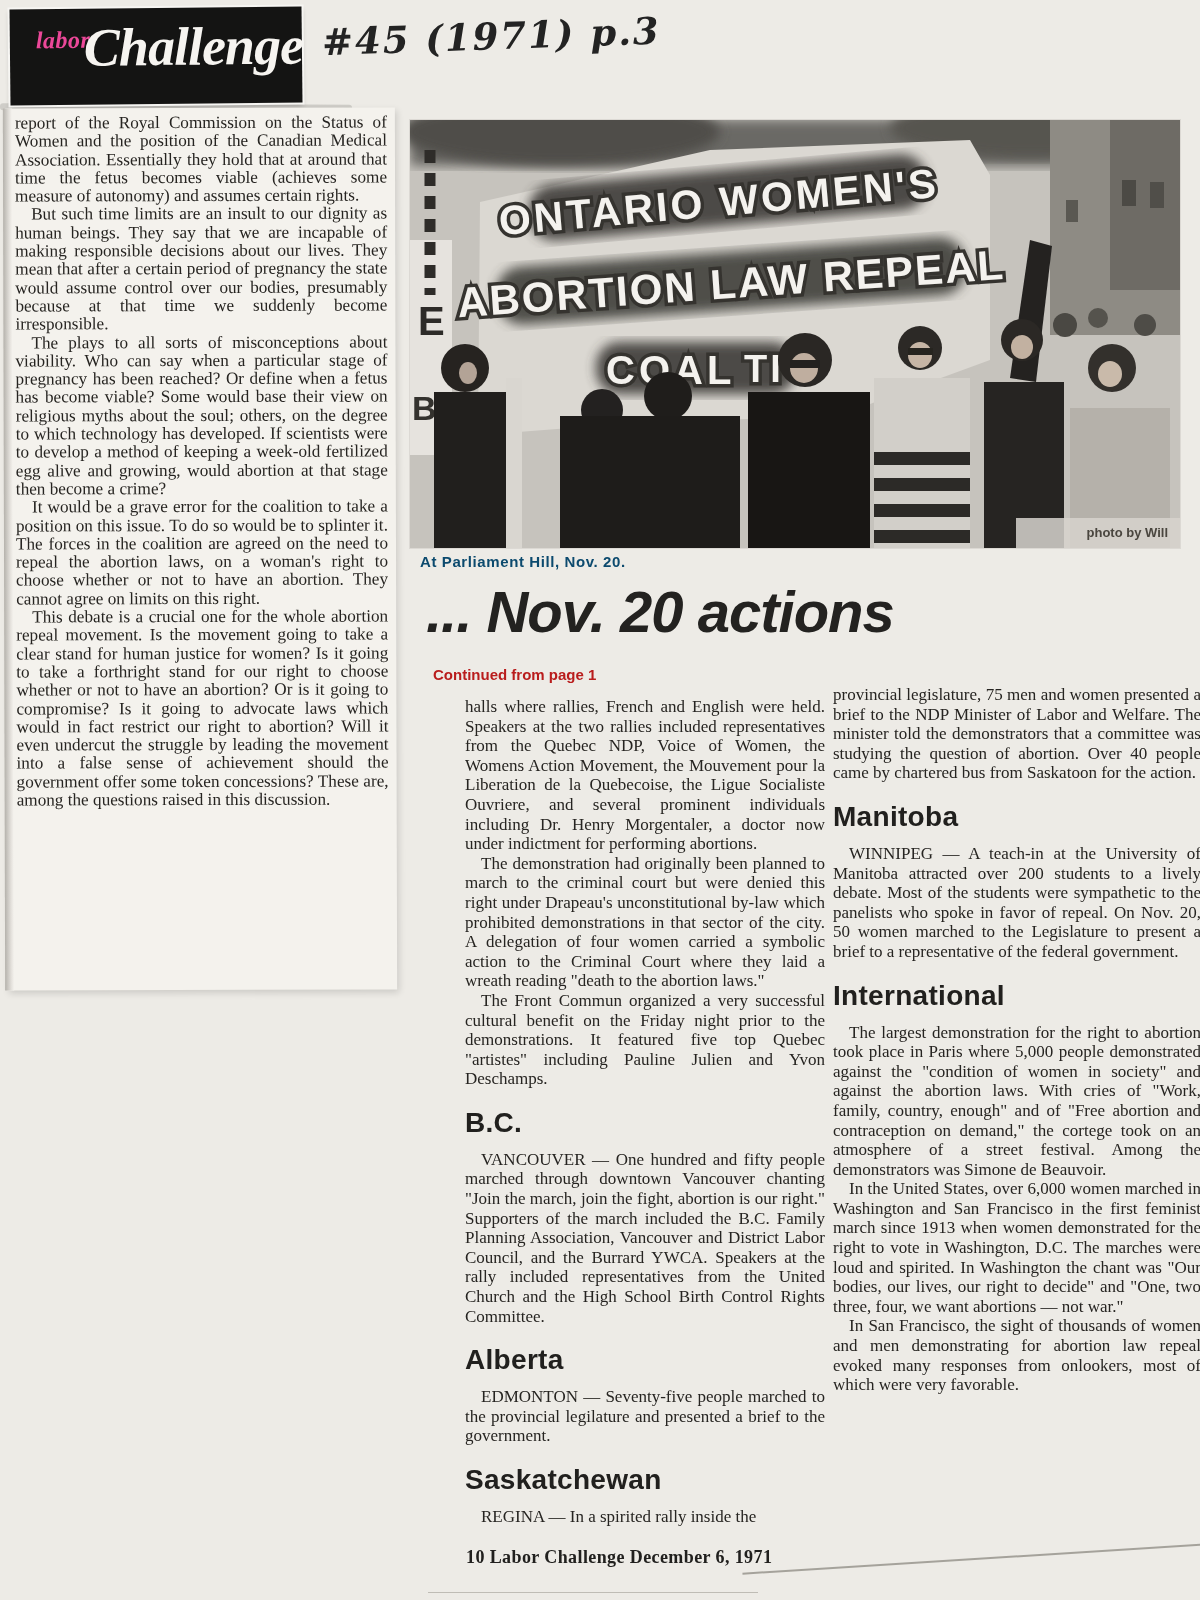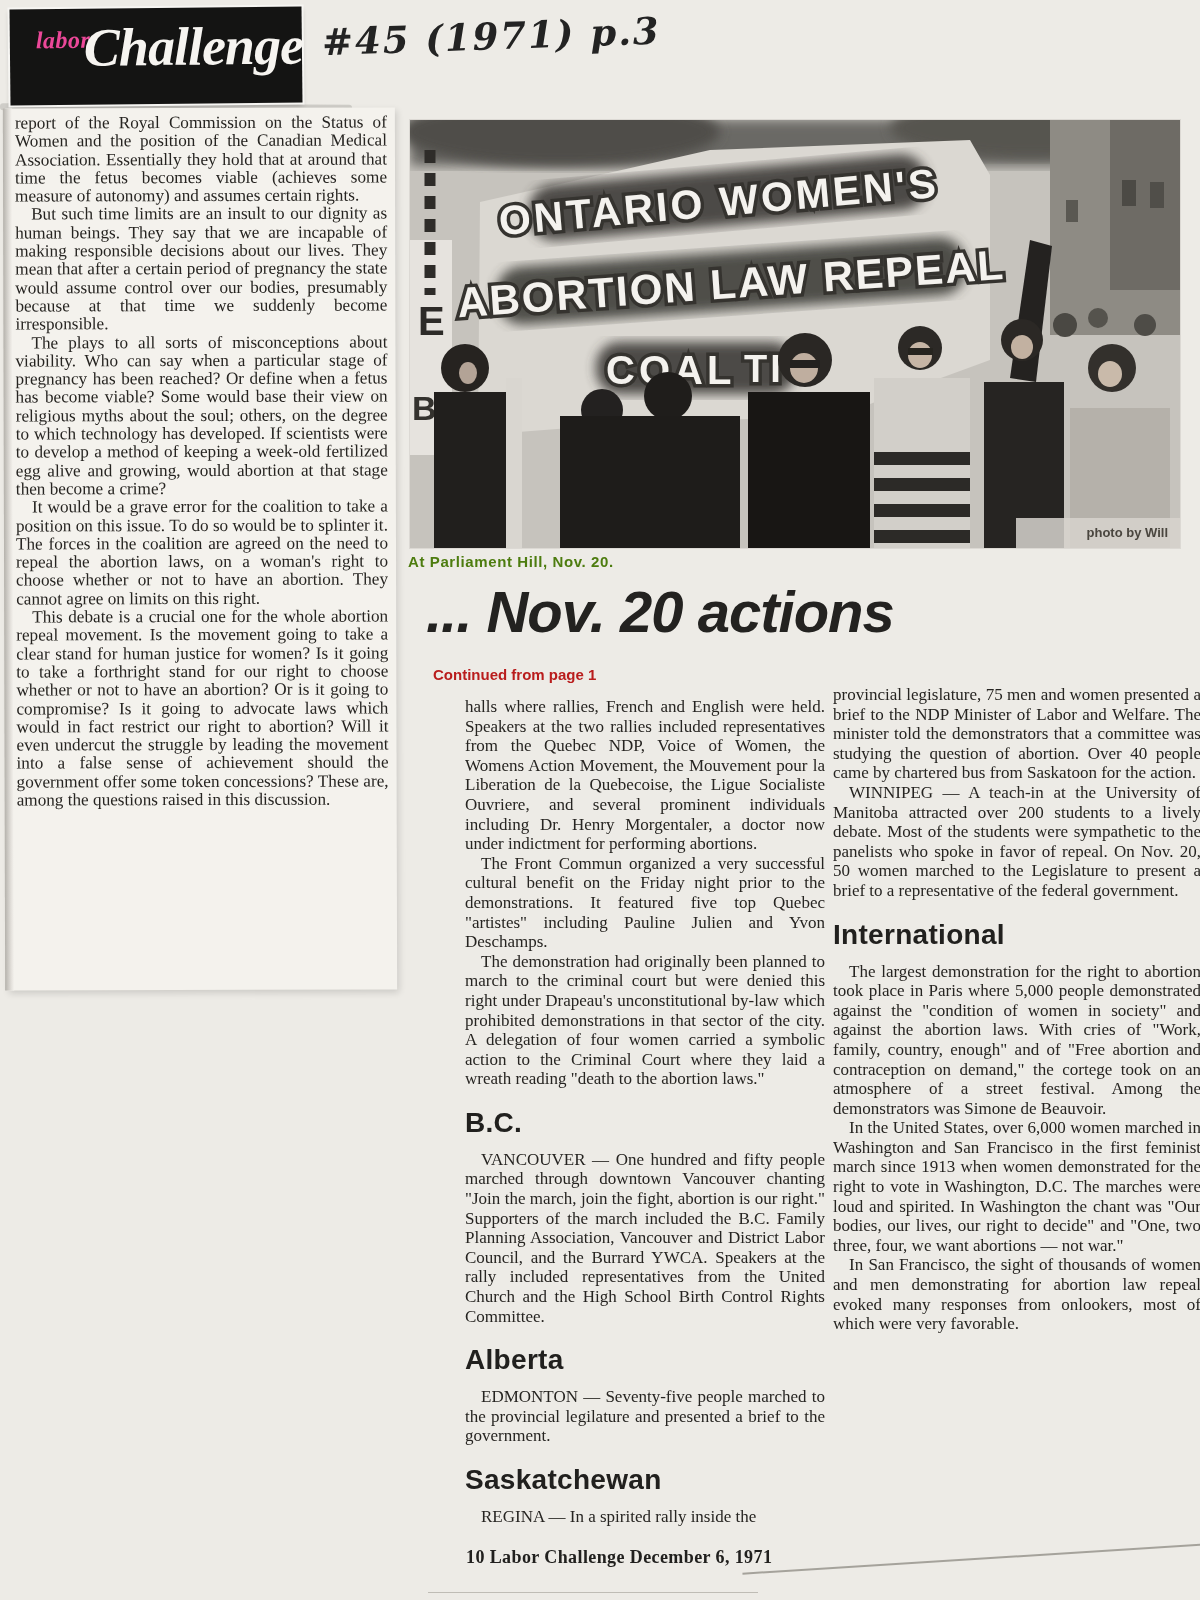--- a/index.html
+++ b/index.html
@@ -33,22 +33,22 @@
 
   
   .left-col{position:absolute;left:10px;top:6px;width:372px;
         font-size:17.2px;line-height:18.3px;text-align:justify;}
   .para{margin:0;text-indent:16px;}
   .left-col .para:first-child{text-indent:0;}
 
   
   .photo-wrap{position:absolute;left:410px;top:120px;width:770px;height:428px;
         box-shadow:0 0 0 1px #dcd9d4;}
-  .photo-caption{position:absolute;left:408px;top:553px;
-        font:700 15px "Liberation Sans", sans-serif;color:#4d7c0f;letter-spacing:.6px;text-align:center;}
+  .photo-caption{position:absolute;left:420px;top:553px;
+        font:700 15px "Liberation Sans", sans-serif;color:#0c4a6e;letter-spacing:.6px;text-align:center;}
 
   
   .headline{position:absolute;left:426px;top:578px;width:740px;
         font:italic 700 58px "Liberation Sans", sans-serif;color:#232220;letter-spacing:-1px;}
   .continued{position:absolute;left:433px;top:666px;
         font:700 15px "Liberation Sans", sans-serif;color:#b91c1c;}
   .textcol{position:absolute;width:360px;font-size:17px;line-height:19.6px;text-align:justify;}
   .textcol .para:first-child{text-indent:0;}
   .col1{left:433px;top:697px;margin-left:32px;}
   .col2{left:801px;top:685px;width:368px;margin-left:32px;}
@@ -167,31 +167,32 @@
       <text x="758" y="417" text-anchor="end" font-family="Liberation Sans, sans-serif" font-size="13" font-weight="700" fill="#4a463f">photo by Will</text>
     </svg>
   </div>
   <div class="photo-caption">At Parliament Hill, Nov. 20.</div>
 
   <div class="headline">... Nov. 20 actions</div>
   <div class="continued">Continued from page 1</div>
 
   <div class="textcol col1">
       <p class="para">halls where rallies, French and English were held. Speakers at the two rallies included representatives from the Quebec NDP, Voice of Women, the Womens Action Movement, the Mouvement pour la Liberation de la Quebecoise, the Ligue Socialiste Ouvriere, and several prominent individuals including Dr. Henry Morgentaler, a doctor now under indictment for performing abortions.</p>
+      <p class="para">The demonstration had originally been planned to march to the criminal court but were denied this right under Drapeau's unconstitutional by-law which prohibited demonstrations in that sector of the city. A delegation of four women carried a symbolic action to the Criminal Court where they laid a wreath reading "death to the abortion laws."</p>
       <p class="para">The Front Commun organized a very successful cultural benefit on the Friday night prior to the demonstrations. It featured five top Quebec "artistes" including Pauline Julien and Yvon Deschamps.</p>
-      <p class="para">The demonstration had originally been planned to march to the criminal court but were denied this right under Drapeau's unconstitutional by-law which prohibited demonstrations in that sector of the city. A delegation of four women carried a symbolic action to the Criminal Court where they laid a wreath reading "death to the abortion laws."</p>
       <h3 class="sec-head">B.C.</h3>
       <p class="para">VANCOUVER — One hundred and fifty people marched through downtown Vancouver chanting "Join the march, join the fight, abortion is our right." Supporters of the march included the B.C. Family Planning Association, Vancouver and District Labor Council, and the Burrard YWCA. Speakers at the rally included representatives from the United Church and the High School Birth Control Rights Committee.</p>
       <h3 class="sec-head">Alberta</h3>
       <p class="para">EDMONTON — Seventy-five people marched to the provincial legilature and presented a brief to the government.</p>
       <h3 class="sec-head">Saskatchewan</h3>
       <p class="para">REGINA — In a spirited rally inside the</p>
     </div>
   <div class="textcol col2">
       <p class="para">provincial legislature, 75 men and women presented a brief to the NDP Minister of Labor and Welfare. The minister told the demonstrators that a committee was studying the question of abortion. Over 40 people came by chartered bus from Saskatoon for the action.</p>
+      <h3 class="sec-head">Manitoba</h3>
       <p class="para">WINNIPEG — A teach-in at the University of Manitoba attracted over 200 students to a lively debate. Most of the students were sympathetic to the panelists who spoke in favor of repeal. On Nov. 20, 50 women marched to the Legislature to present a brief to a representative of the federal government.</p>
       <h3 class="sec-head">International</h3>
       <p class="para">The largest demonstration for the right to abortion took place in Paris where 5,000 people demonstrated against the "condition of women in society" and against the abortion laws. With cries of "Work, family, country, enough" and of "Free abortion and contraception on demand," the cortege took on an atmosphere of a street festival. Among the demonstrators was Simone de Beauvoir.</p>
       <p class="para">In the United States, over 6,000 women marched in Washington and San Francisco in the first feminist march since 1913 when women demonstrated for the right to vote in Washington, D.C. The marches were loud and spirited. In Washington the chant was "Our bodies, our lives, our right to decide" and "One, two three, four, we want abortions — not war."</p>
       <p class="para">In San Francisco, the sight of thousands of women and men demonstrating for abortion law repeal evoked many responses from onlookers, most of which were very favorable.</p>
     </div>
 
   <div class="footer">10 Labor Challenge December 6, 1971</div>
   <div class="cut-line"></div>
   <div class="cut-line2"></div>

